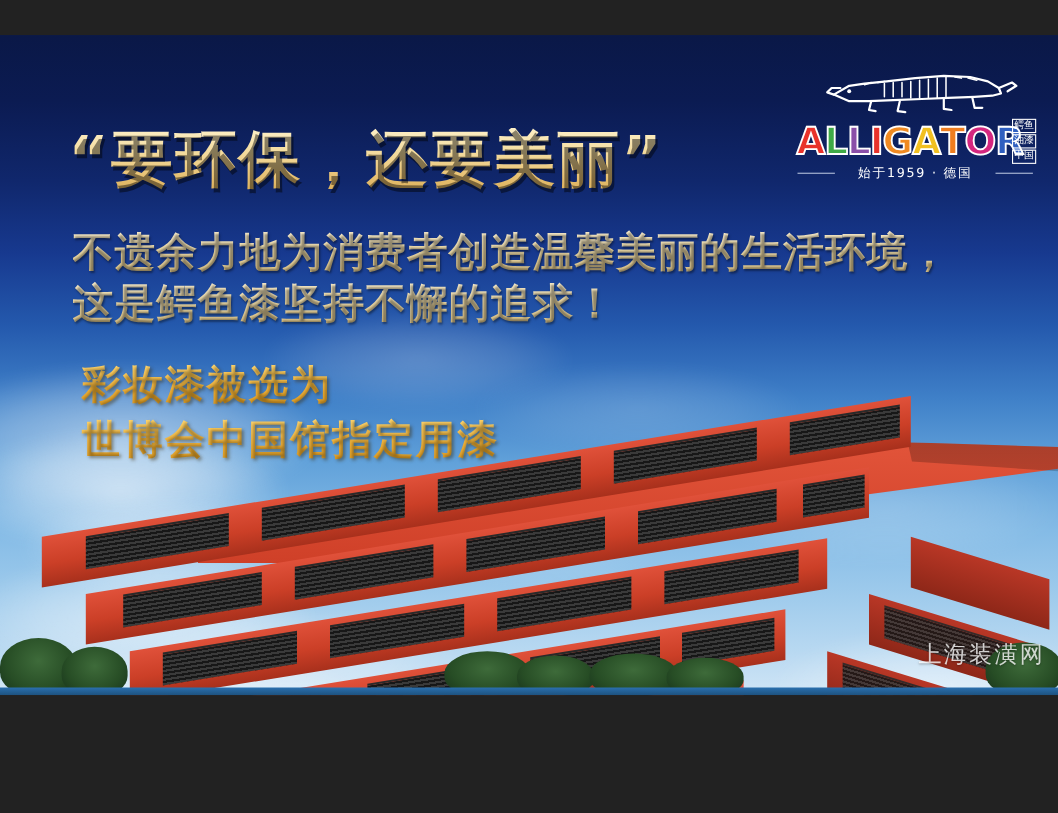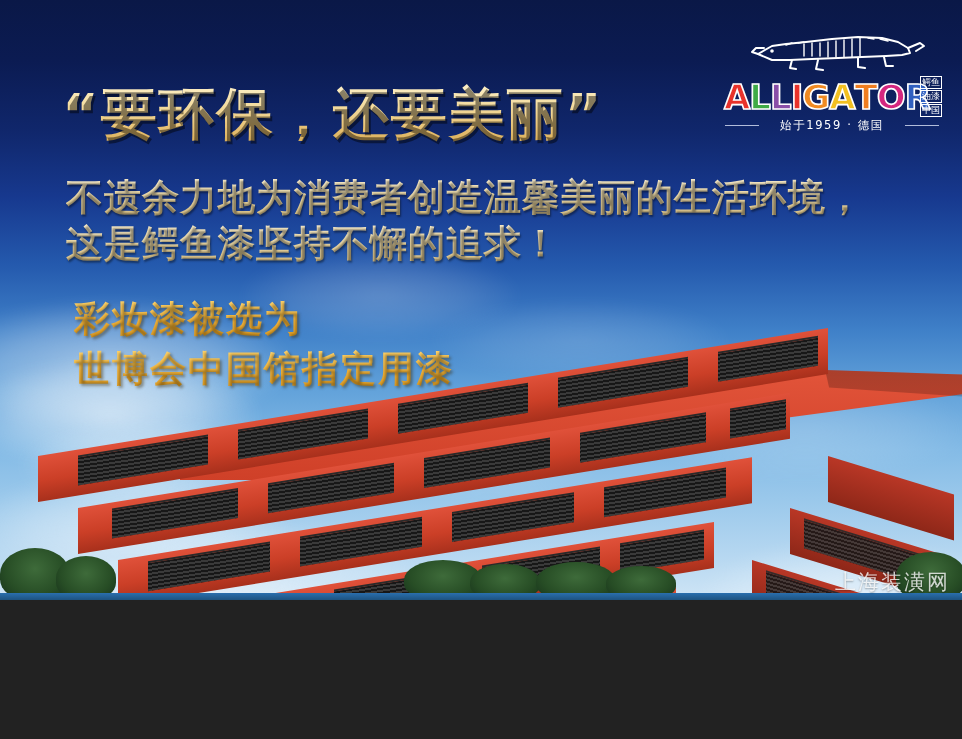--- a/index.html
+++ b/index.html
@@ -1,20 +1,21 @@
 <!DOCTYPE html>
 <html><head>
 <meta charset="utf-8">
 <style>
   html,body{margin:0;padding:0;background:#222;}
   *{box-sizing:border-box;}
   #poster{
     position:relative;width:962px;height:600px;overflow:hidden;
     font-family:"DejaVu Sans","Liberation Sans",sans-serif;
     background:#0a1a4a;
+    margin-top:32px;
   }
 
   
   .sky{
     position:absolute;inset:0;
     background:linear-gradient(180deg,
       #0a1847 0%,
       #0b1b52 10%,
       #10276c 22%,
       #17398f 33%,
@@ -212,22 +213,22 @@
     background:radial-gradient(ellipse at 50% 40%,#3e6b3a 0%,#274d25 60%,#16301a 100%);
     border-radius:50% 50% 40% 40%;
   }
   .bluebar{
     position:absolute;left:0;bottom:0;width:962px;height:7px;
     background:linear-gradient(180deg,#2a6fae,#1d527f);
   }
 
   
   .watermark{
-    position:absolute;right:12px;bottom:6px;text-align:center;
-    font-family:Liberation Sans, sans-serif;
+    position:absolute;right:12px;bottom:22px;text-align:center;
+    font-family:Liberation Mono, monospace;
   }
   .wm-cn{font-size:21px;color:rgba(255,255,255,.78);letter-spacing:2px;
     text-shadow:0 1px 2px rgba(0,0,0,.35);line-height:24px;}
   .wm-url{font-size:25px;color:#ffffff;letter-spacing:.5px;line-height:28px;
     text-shadow:0 1px 2px rgba(0,0,0,.45);}
 </style>
 </head>
 <body>
 
 <div id="poster">

